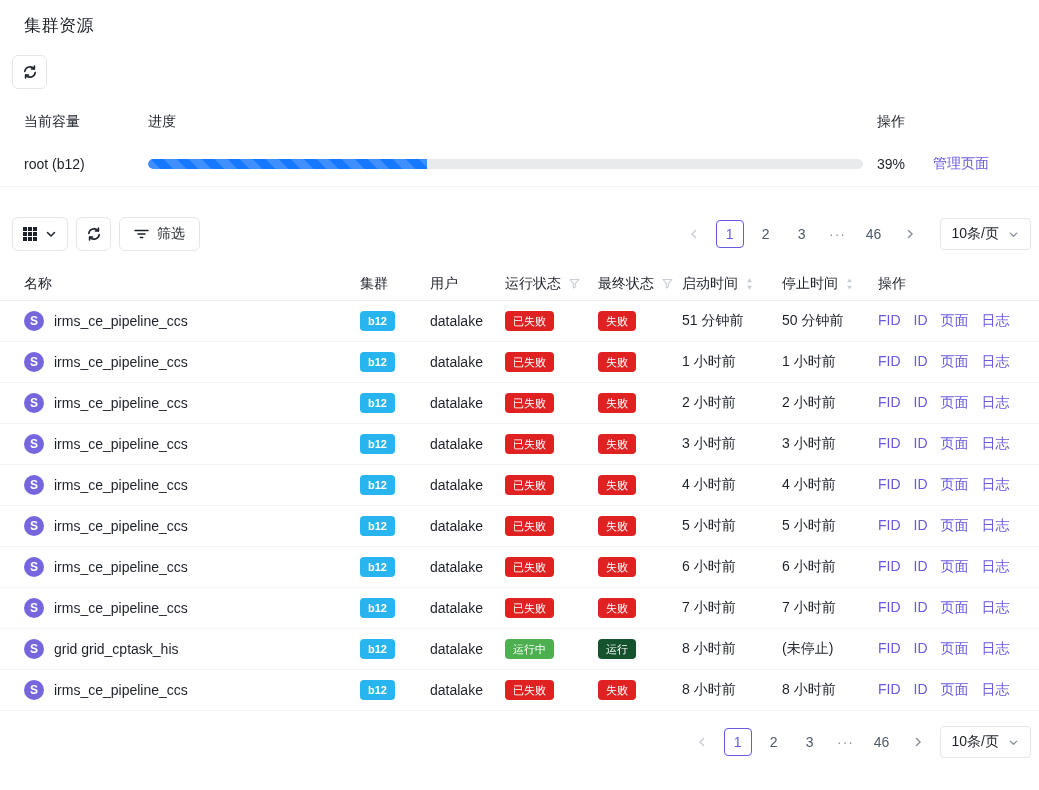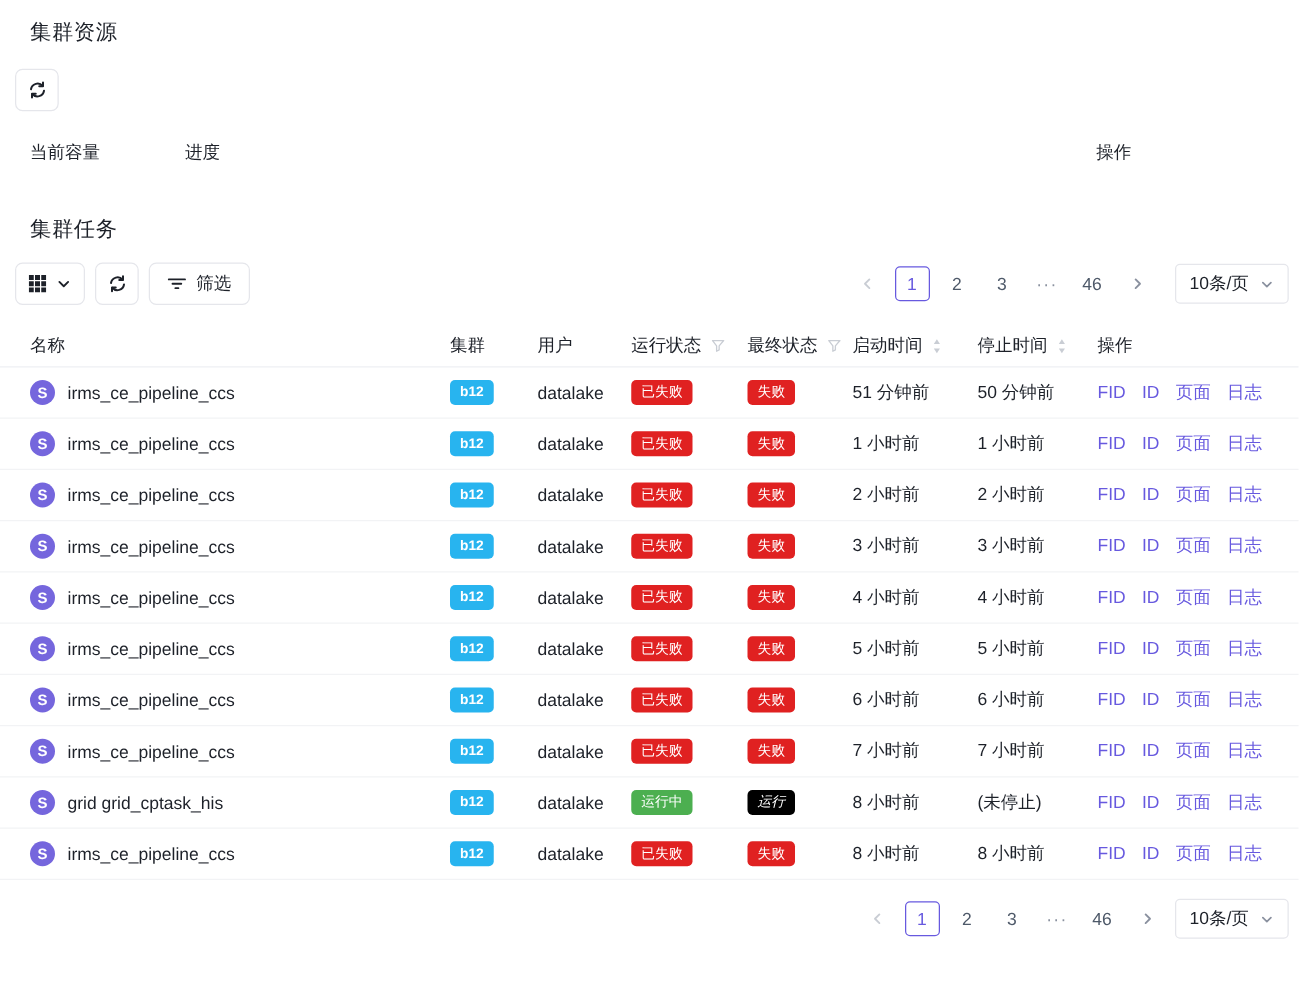--- a/index.html
+++ b/index.html
@@ -86,25 +86,34 @@
         </svg>
       </span>
     </button>
 
     <div>
       <div class="res-grid res-head">
         <div>当前容量</div>
         <div>进度</div>
         <div>操作</div>
       </div>
+      <div class="res-grid res-row">
+        <div>root (b12)</div>
+        <div>
+          <div class="ptrack">
+            <div class="pfill" id="res-bar-fill" style="width: 39%;"></div>
+          </div>
+        </div>
+        <div>39%</div>
+        <div><a class="link">管理页面</a></div>
+      </div>
     </div>
   </section>
 
   <section style="margin-top:30px">
-    <h2 class="sec-title">集群任务</h2>
 
     <div class="toolbar">
       <button class="btn">
         <span class="hicon">
           <svg width="14" height="14" viewBox="0 0 14 14" fill="#1d2129">
             <rect x="0" y="0" width="4" height="4"></rect>
               <rect x="5" y="0" width="4" height="4"></rect>
               <rect x="10" y="0" width="4" height="4"></rect>
             <rect x="0" y="5" width="4" height="4"></rect>
               <rect x="5" y="5" width="4" height="4"></rect>
@@ -369,21 +378,21 @@
             </div>
           </div>
           <div class="trow trowb">
             <div class="name-cell">
               <span class="avatar">S</span>
               <span>grid grid_cptask_his</span>
             </div>
             <div><span class="badge badge-cluster" style="background: rgb(40, 180, 239);">b12</span></div>
             <div>datalake</div>
             <div><span class="badge" style="background: rgb(76, 175, 80);">运行中</span></div>
-            <div><span class="badge" style="background: #000000; font-style: italic;">运行</span></div>
+            <div><span class="badge" style="background: #14532d;">运行</span></div>
             <div class="t-strong">8 小时前</div>
             <div>(未停止)</div>
             <div class="links">
               <a class="link">FID</a>
               <a class="link">ID</a>
               <a class="link">页面</a>
               <a class="link">日志</a>
             </div>
           </div>
           <div class="trow trowb">

